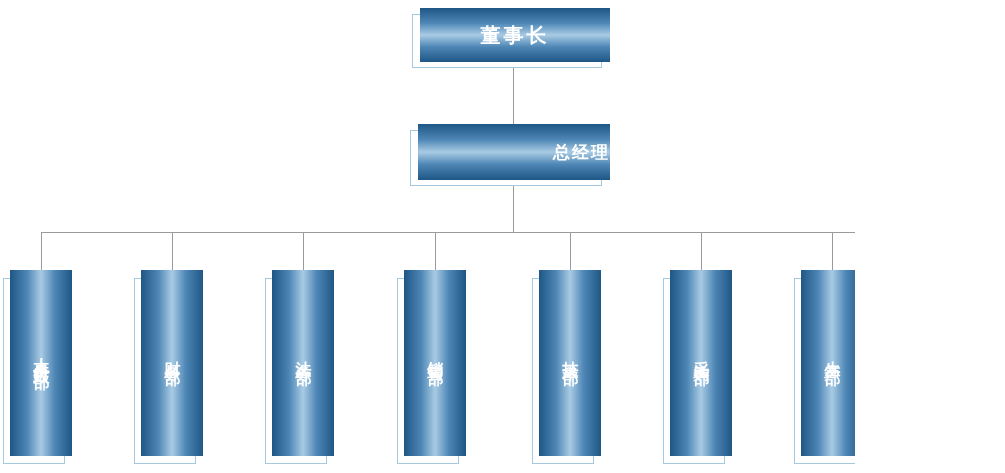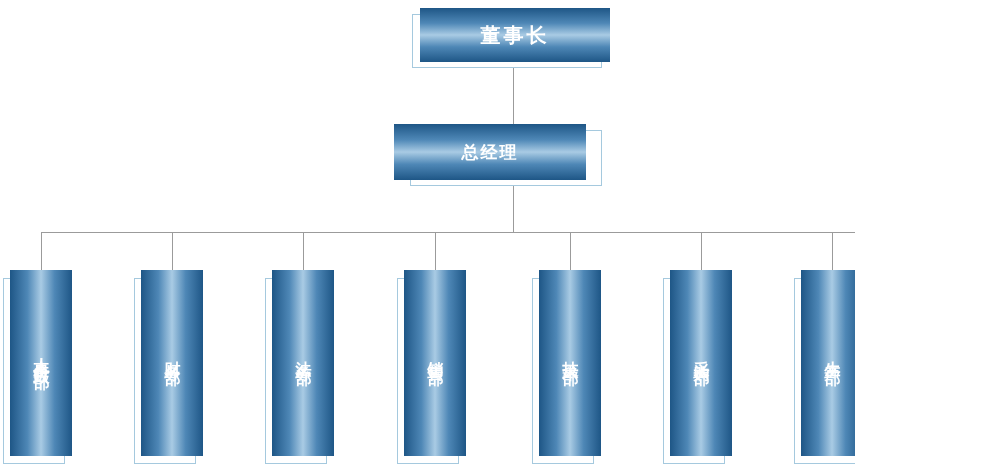--- a/index.html
+++ b/index.html
@@ -46,21 +46,21 @@
   }
   .node.hbox {
     background: linear-gradient(180deg,
       #1e5686 0%, #4e87b6 28%, #a9cbe4 50%, #4e87b6 72%, #1e5686 100%);
   }
   .node.vbox {
     background: linear-gradient(90deg,
       #1e5686 0%, #4e87b6 28%, #a9cbe4 50%, #4e87b6 72%, #1e5686 100%);
   }
   .node.root    { left: 420px; top: 8px;   width: 190px; height: 54px; font-size: 20px; letter-spacing: 3px; }
-  .node.manager { left: 394px; top: 124px; width: 192px; height: 56px; font-size: 17px; letter-spacing: 2px; }
+  .node.manager { left: 418px; top: 124px; width: 192px; height: 56px; font-size: 17px; letter-spacing: 2px; justify-content: flex-end; }
   .node.dept    { top: 270px; width: 62px; height: 186px; padding-bottom: 18px; }
 
   .vlabel {
     writing-mode: vertical-rl;
     text-orientation: upright;
     font-size: 16px;
     font-weight: bold;
     letter-spacing: 4px;
     color: #ffffff;
     white-space: nowrap;

